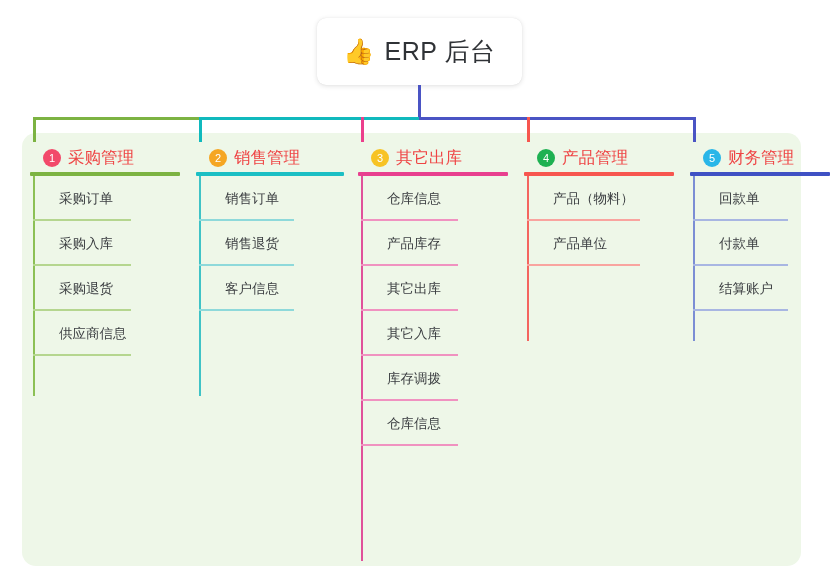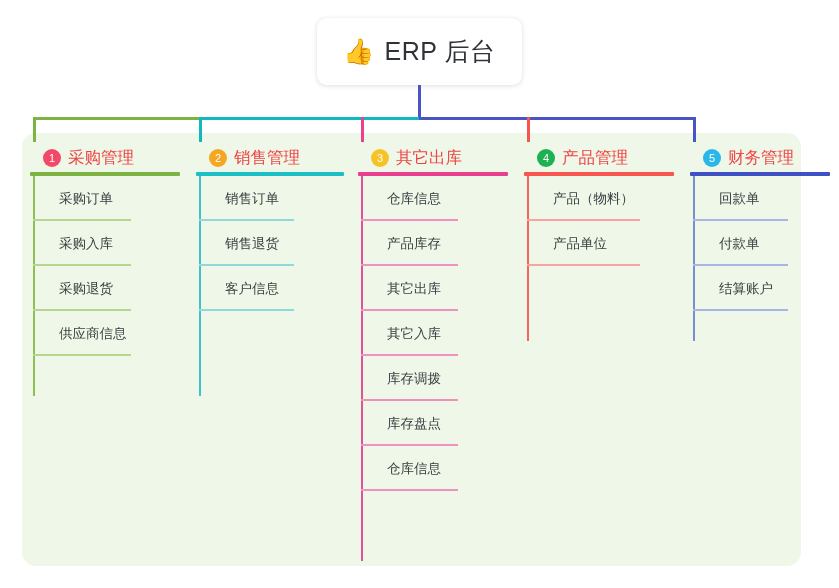--- a/index.html
+++ b/index.html
@@ -212,24 +212,20 @@
       </div>
       <div class="leaf">
         <span class="leaf-label">其它入库</span>
         <div class="leaf-rule" style="width: 97px; background: rgb(240, 146, 192);"></div>
       </div>
       <div class="leaf">
         <span class="leaf-label">库存调拨</span>
         <div class="leaf-rule" style="width: 97px; background: rgb(240, 146, 192);"></div>
       </div>
       <div class="leaf">
-        <span class="leaf-label">库存盘点</span>
-        <div class="leaf-rule" style="width: 97px; background: rgb(240, 146, 192);"></div>
-      </div>
-      <div class="leaf">
         <span class="leaf-label">仓库信息</span>
         <div class="leaf-rule" style="width: 97px; background: rgb(240, 146, 192);"></div>
       </div>
     </div>
     <div class="column" style="left: 524px; top: 140px; width: 150px;">
       <div class="col-head" style="width: 150px;">
         <span class="badge" style="background: rgb(30, 177, 82);">4</span>
         <span class="col-title">产品管理</span>
         <div class="head-rule" style="width: 150px; background: rgb(247, 86, 79);"></div>
       </div>

